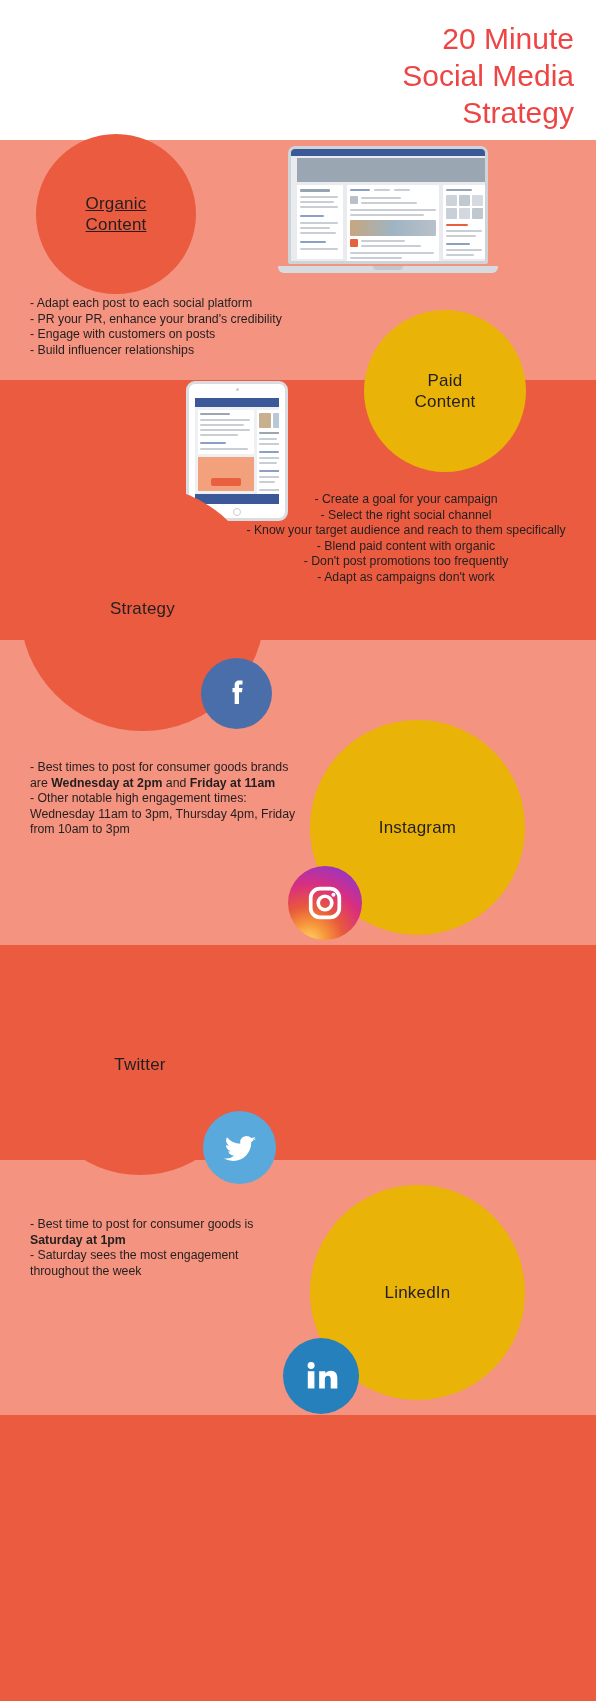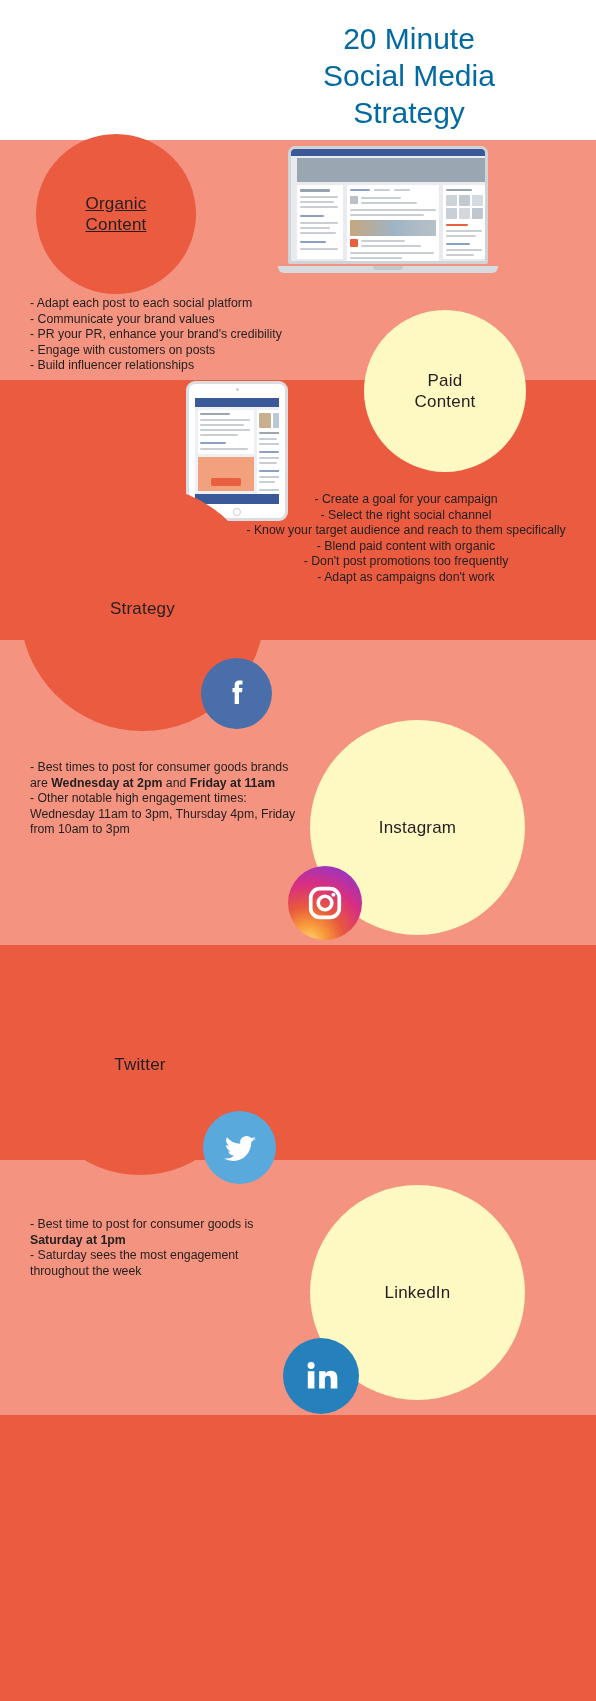--- a/index.html
+++ b/index.html
@@ -13,36 +13,36 @@
 
   
   .band { position:absolute; left:0; width:596px; }
   .band-white  { background:#ffffff; }
   .band-light  { background:#f4937f; }
   .band-dark   { background:#ea5b3f; }
 
   
   .circle { position:absolute; border-radius:50%; display:flex; align-items:center; justify-content:center; text-align:center; }
   .circle-solid { background:#ea5b3f; }
-  .circle-ghost { background:#fef9c3;align-items:center; }
+  .circle-ghost { background:#eab308;align-items:center; }
   .circle-label {
     font-size:17px; line-height:1.25; color:#231f20; letter-spacing:.2px;
     font-weight:400; padding:0 12px; white-space:pre-line;
   }
 
   
   .txt { position:absolute; font-size:12.3px; line-height:15.6px; color:#231f20; }
   .txt.left  { text-align:left; }
   .txt.right { text-align:center;margin-left:8px; }
   .txt b { font-weight:bold; }
 
   
   .title {
     position:absolute; right:22px; top:20px; width:330px;
-    text-align:center; font-size:30px; line-height:37px; color:#0369a1; font-weight:400;
+    text-align:right; font-size:30px; line-height:37px; color:#ef4444; font-weight:400;
   }
 
   
   .badge { position:absolute; border-radius:50%; display:flex; align-items:center; justify-content:center; }
   .badge svg { display:block; }
   .fb  { background:#4a6ea9; }
   .tw  { background:#5aa9dd; }
   .li  { background:#2680bb; }
   .ig  { background:
           radial-gradient(circle at 28% 102%, #fdd869 0%, #f89b3c 18%, #e8593c 38%, #d92e7f 62%, #a534b6 82%, #6a38c4 100%); }
@@ -163,21 +163,20 @@
         <div class="tiny-line" style="left:155px;top:100px;width:36px;"></div>
         <div class="tiny-line" style="left:155px;top:105px;width:28px;"></div>
       </div>
     </div>
     <div class="base"></div>
     <div class="notch"></div>
   </div>
 
   <div class="txt left" style="left:30px;top:296px;width:330px;">
     <div>- Adapt each post to each social platform</div>
-    <div>- Communicate your brand values</div>
     <div>- PR your PR, enhance your brand's credibility</div>
     <div>- Engage with customers on posts</div>
     <div>- Build influencer relationships</div>
   </div>
 
   <div class="circle circle-ghost" style="left:364px;top:310px;width:162px;height:162px;">
     <div class="circle-label">Paid
 Content</div>
   </div>
 

